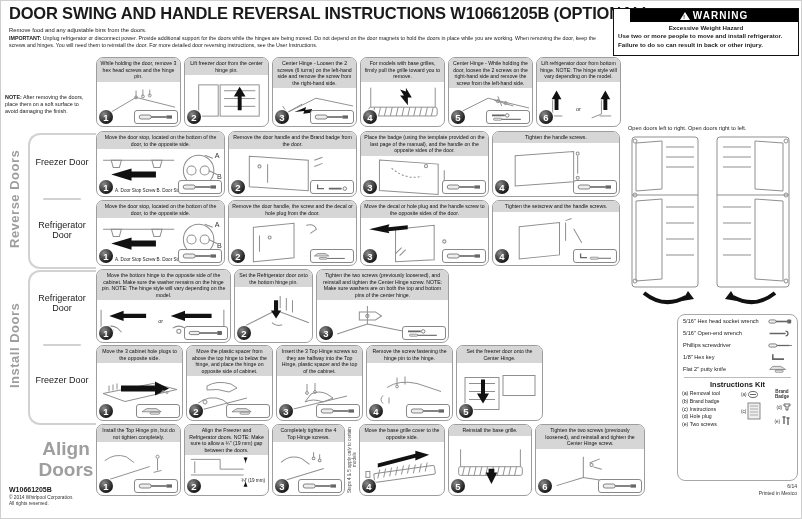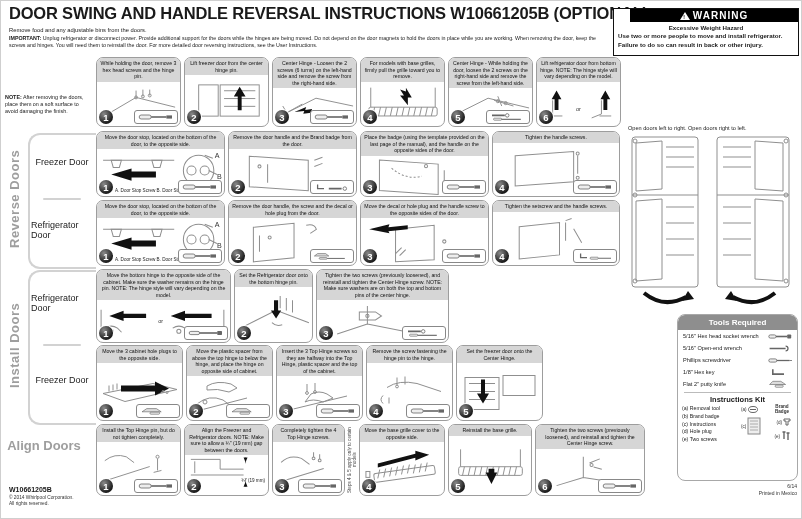--- a/index.html
+++ b/index.html
@@ -19,23 +19,23 @@
   .warn-tri i{position:absolute;left:-1.5px;top:2px;font-style:normal;color:#000;font-size:5px;font-weight:bold;}
   #warnbody{padding:2px 4px;font-size:6.2px;font-weight:bold;line-height:1.35;}
   #warnbody .ctr{text-align:center;}
   
   .side-title{color:#9e9e9e;font-weight:bold;text-align:center;}
   #remove-title{left:2px;top:57px;width:92px;font-size:11.5px;line-height:1.05;}
   #remove-note{left:4px;top:93px;width:88px;font-size:5.4px;line-height:1.25;color:#222;}
   .vlabel{writing-mode:vertical-rl;transform:rotate(180deg);color:#9e9e9e;font-weight:bold;font-size:13px;
           display:flex;align-items:center;justify-content:center;letter-spacing:.5px;}
   .bracket{border:2px solid #d2d2d2;border-right:none;border-radius:12px 0 0 12px;}
-  .lbl{display:flex;align-items:center;justify-content:center;font-size:9px;color:#222;line-height:1.15;}
+  .lbl{display:flex;align-items:center;justify-content:center;text-align:center;font-size:9px;color:#222;line-height:1.15;}
   .lbl-div{height:2px;background:#d2d2d2;border-radius:1px;}
-  #align-title{left:2px;top:438px;width:82px;font-size:13px;line-height:1.1;}
+  #align-title{left:24px;top:438px;width:82px;font-size:19px;line-height:1.1;}
   
   .card{position:absolute;border:1.3px solid #9d9d9d;border-radius:7px;background:#fff;box-sizing:border-box;
         display:flex;flex-direction:column;overflow:hidden;}
   .chead{background:#d6d6d6;font-size:5.2px;line-height:1.25;text-align:center;padding:2px 3px;color:#111;}
   .cart{flex:1;position:relative;}
   .cart svg{position:absolute;inset:0;width:100%;height:100%;}
   .num{position:absolute;left:2px;bottom:2px;width:14px;height:14px;border-radius:50%;
        background:radial-gradient(circle at 35% 30%,#8a8a8a,#1b1b1b 70%);color:#fff;font-weight:bold;
        font-size:9.5px;display:flex;align-items:center;justify-content:center;box-shadow:0 0 0 1px #fff;}
   .tbox{position:absolute;right:2px;bottom:2px;width:42px;height:12px;border:1px solid #888;border-radius:3px;
@@ -656,21 +656,20 @@
       <path d="M14 74 H42 M14 90 H42 M14 106 H42 M14 122 H42"></path>
       <circle cx="77" cy="8" r="2"></circle>
         <circle cx="77" cy="62" r="2"></circle>
         <circle cx="77" cy="148" r="2"></circle>
     </g>
     <path d="M66 160 q-20 16 -42 4" stroke="#111" stroke-width="4" fill="none"></path>
     <polygon points="22,158 16,166 28,168" fill="#111"></polygon>
   </svg>
 
   <div class="abs" id="toolsbox">
-    <div id="toolshead">Tools Required</div>
 
     <div class="titem">
       <span class="tx">5/16" Hex head socket wrench</span>
       <svg viewBox="0 0 30 10">
           <rect x="1" y="3" width="9" height="4" rx="2" fill="#eee" stroke="#666"></rect>
           <rect x="10" y="4" width="14" height="2" fill="#666"></rect>
           <rect x="24" y="2.5" width="5" height="5" rx="1" fill="#666"></rect>
         </svg>
     </div>
     <div class="titem">

